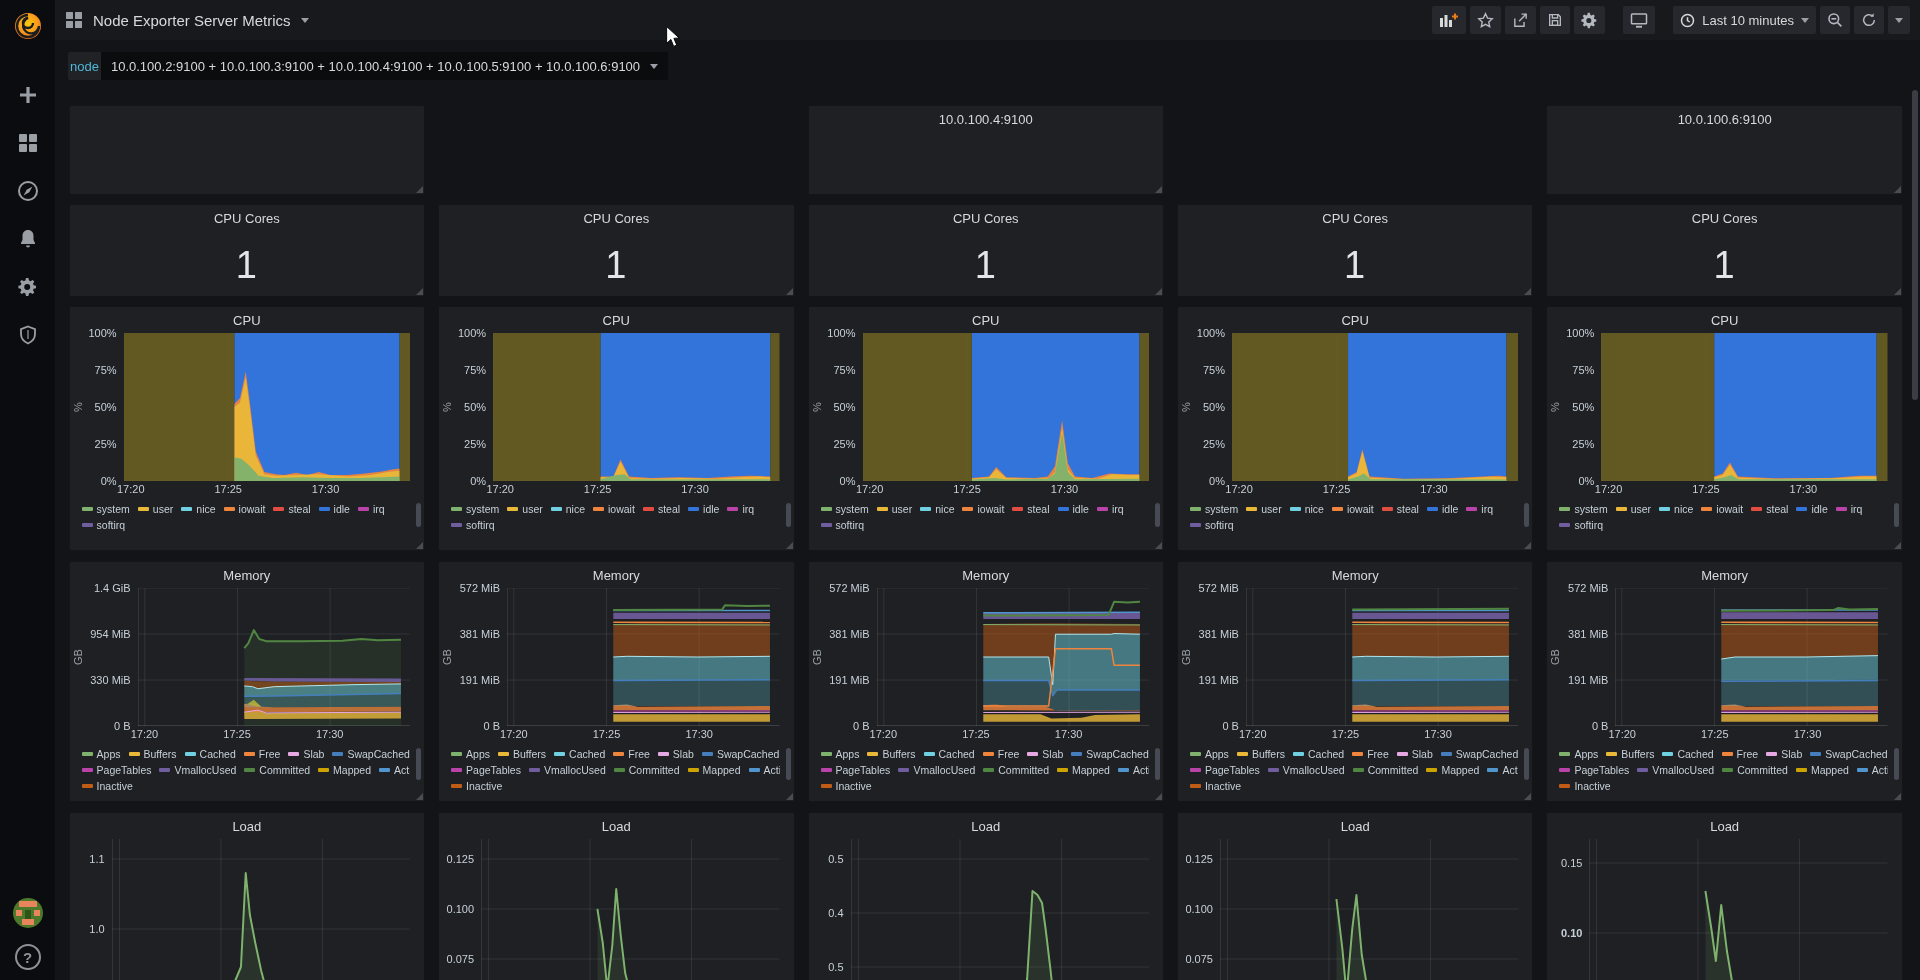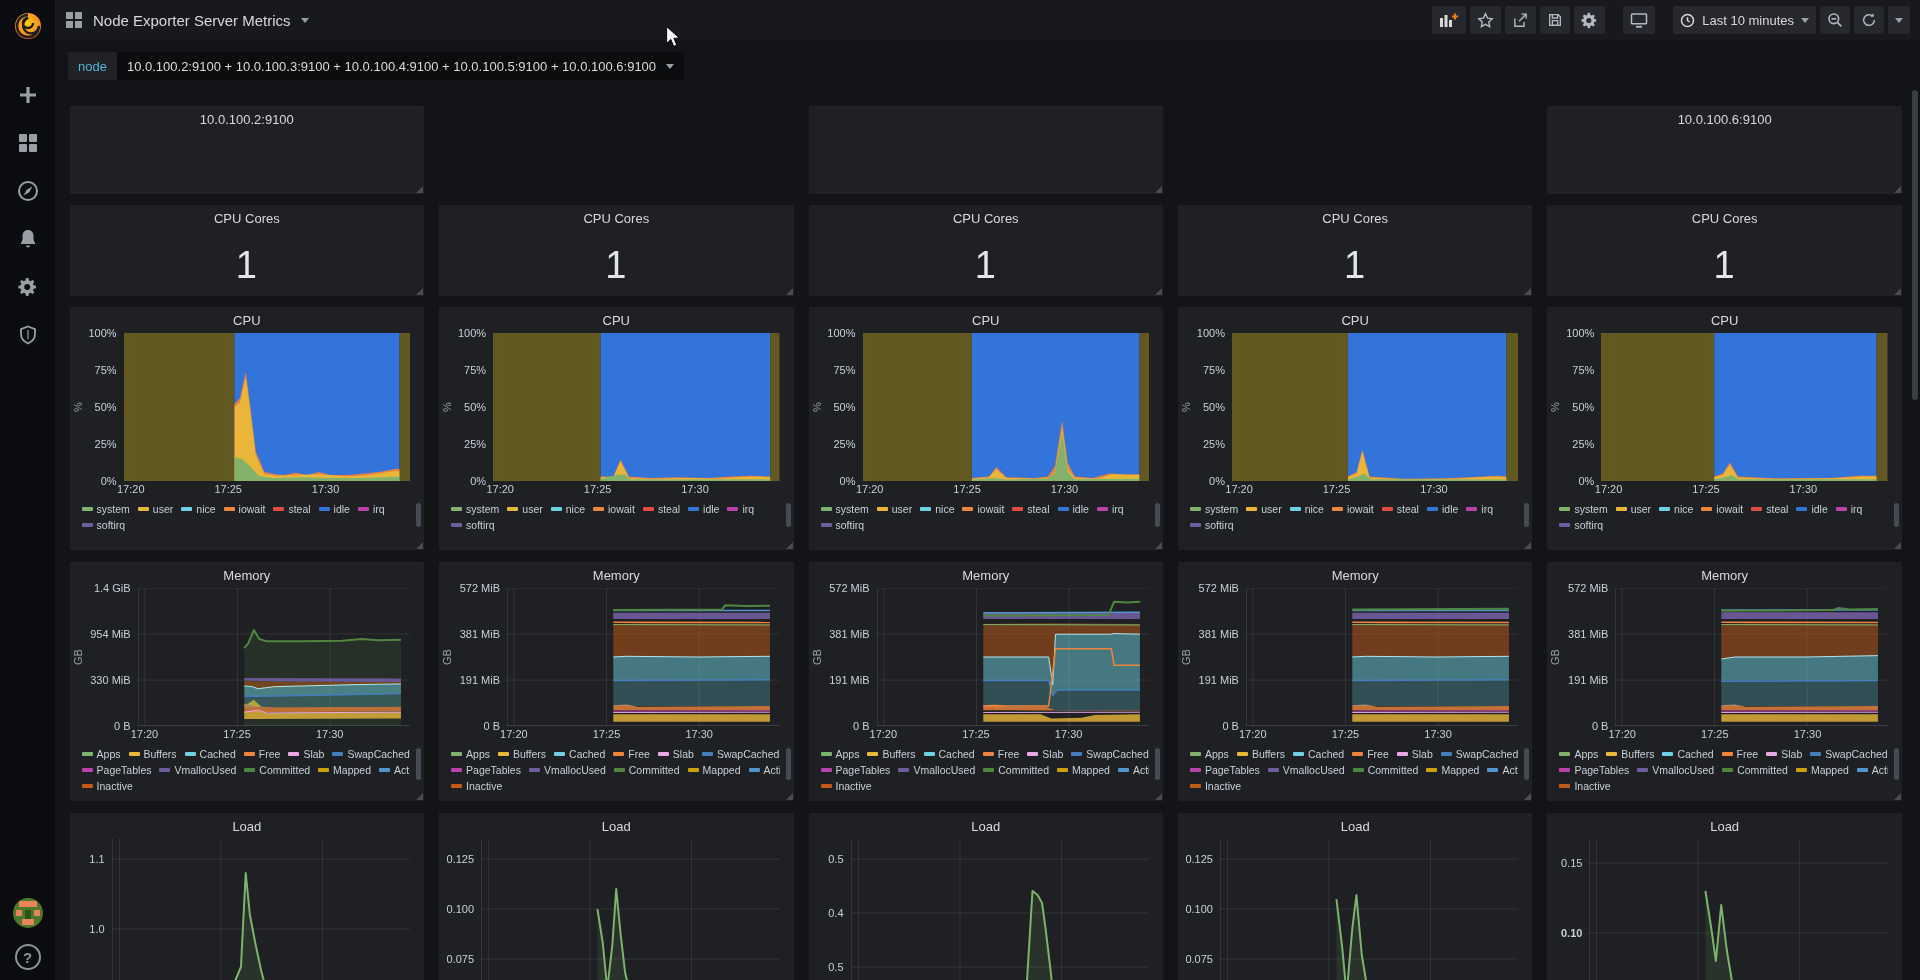--- a/index.html
+++ b/index.html
@@ -24,21 +24,21 @@
   .caret { width:0; height:0; border-left:4px solid transparent; border-right:4px solid transparent; border-top:5px solid #9a9fa6; display:inline-block; }
   .nav-right { margin-left:auto; display:flex; align-items:center; gap:4px; }
   .nav-btn { height:28px; min-width:30px; padding:0 7px; background:#26282e; border-radius:2px;
     display:flex; align-items:center; justify-content:center; color:#b4b8bf; cursor:pointer; }
   .nav-gap { width:10px; }
   .time-btn { display:flex; align-items:center; gap:7px; font-size:13px; color:#d8d9da; }
 
   
   .submenu { position:absolute; left:55px; top:40px; right:0; height:52px; display:flex; align-items:center; padding-left:13px; }
   .var-control { display:flex; align-items:stretch; height:28px; font-size:13px; cursor:pointer; }
-  .var-label { background:#202226; color:#4fb6d8; display:flex; align-items:center; padding:0 10px; border-radius:2px 0 0 2px; }
+  .var-label { background:#202226; color:#4fb6d8; display:flex; align-items:center; padding:0 2px; border-radius:2px 0 0 2px; }
   .var-value { background:#0b0c0e; color:#d8d9da; display:flex; align-items:center; gap:10px; padding:0 10px; border-radius:0 2px 2px 0; }
 
   
   .dash { position:absolute; left:55px; top:0; right:0; bottom:0; }
   .panel { position:absolute; background:#1e2023; border:1px solid #141517; border-radius:2px; overflow:hidden; }
   .panel-title { height:26px; display:flex; align-items:center; justify-content:center;
     font-size:13px; font-weight:500; color:#d8d9da; cursor:pointer; flex:none; }
   .resize-corner { position:absolute; right:1px; bottom:1px; width:0; height:0;
     border-bottom:7px solid #4a4c50; border-left:7px solid transparent; cursor:nwse-resize; }
 
@@ -222,21 +222,20 @@
     <span class="var-label">node</span>
     <span class="var-value">
       <span>10.0.100.2:9100 + 10.0.100.3:9100 + 10.0.100.4:9100 + 10.0.100.5:9100 + 10.0.100.6:9100</span>
       <span class="caret"></span>
     </span>
   </div>
 </div>
 
 <main class="dash" id="dash">
     <div class="panel" style="left: 13.6px; top: 105px; width: 356.5px; height: 90px;">
-      <div class="panel-title">10.0.100.2:9100</div>
       <div class="resize-corner"></div>
     </div>
     <div class="panel" style="left: 13.6px; top: 204px; width: 356.5px; height: 93px;">
       <div class="panel-title">CPU Cores</div>
       <div class="stat-value" style="margin-top: 8px;">1</div>
       <div class="resize-corner"></div>
     </div>
     <div class="panel" style="left: 13.6px; top: 306px; width: 356.5px; height: 245px;">
       <div class="chart-block">
         <div class="panel-title">CPU</div>
@@ -642,20 +641,21 @@
               <line x1="365" y1="0" x2="365" y2="1000" stroke="rgba(255,255,255,0.09)" stroke-width="1" vector-effect="non-scaling-stroke"></line>
               <line x1="705" y1="0" x2="705" y2="1000" stroke="rgba(255,255,255,0.09)" stroke-width="1" vector-effect="non-scaling-stroke"></line>
               <polygon points="390.0,1000.0 390.0,350.0 408.0,520.0 423.0,750.0 440.0,530.0 453.0,250.0 468.0,480.0 483.0,670.0 505.0,800.0 530.0,900.0 560.0,1000.0" fill="#7EB26D" fill-opacity="0.12"></polygon>
               <polyline points="390.0,350.0 408.0,520.0 423.0,750.0 440.0,530.0 453.0,250.0 468.0,480.0 483.0,670.0 505.0,800.0 530.0,900.0 560.0,1000.0" fill="none" stroke="#7EB26D" stroke-width="2" vector-effect="non-scaling-stroke" stroke-linejoin="round"></polyline>
             </svg>
           </div>
         </div>
       </div>
     </div>
     <div class="panel" style="left: 752.5px; top: 105px; width: 356.5px; height: 90px;">
+      <div class="panel-title">10.0.100.4:9100</div>
       <div class="resize-corner"></div>
     </div>
     <div class="panel" style="left: 752.5px; top: 204px; width: 356.5px; height: 93px;">
       <div class="panel-title">CPU Cores</div>
       <div class="stat-value" style="margin-top: 8px;">1</div>
       <div class="resize-corner"></div>
     </div>
     <div class="panel" style="left: 752.5px; top: 306px; width: 356.5px; height: 245px;">
       <div class="chart-block">
         <div class="panel-title">CPU</div>

